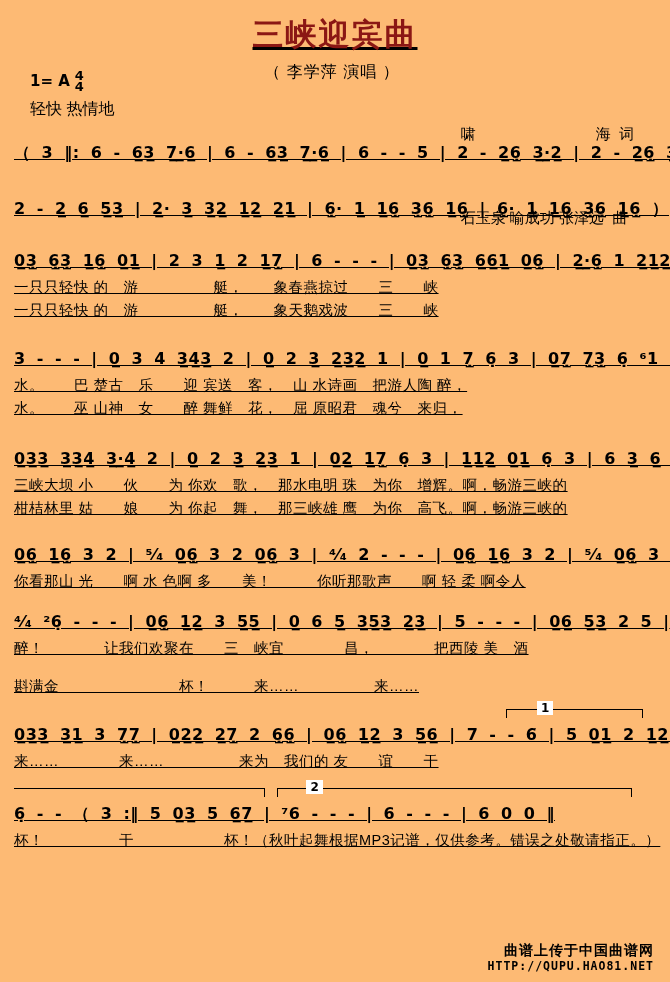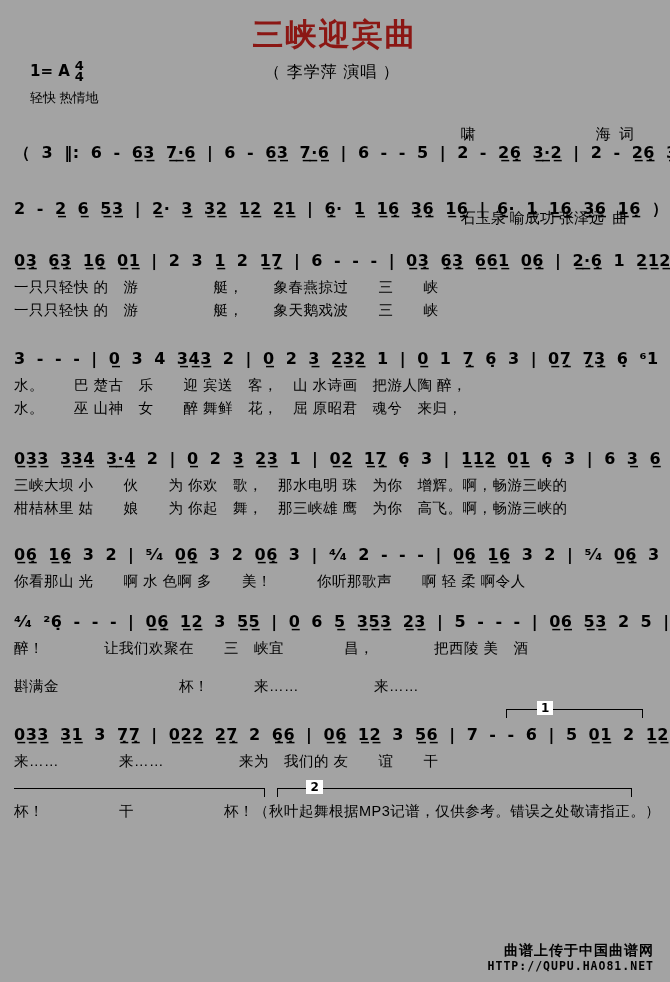--- a/index.html
+++ b/index.html
@@ -1,41 +1,42 @@
 <!DOCTYPE html>
 <html><head>
 <meta charset="utf-8">
 <style>
   html,body{margin:0;padding:0;background:#e8e8e8;}
   .page{
     position:relative;
     width:670px;height:982px;
     margin:0 auto;
-    background:#a3a3a3;
+    background:#fdba74;
     color:#000;
     font-family:"Liberation Sans",sans-serif;
     overflow:hidden;
     box-sizing:border-box;
+    text-decoration:underline;
   }
   
   .header{position:relative;height:122px;}
   .title{
     margin:0;text-align:center;
     padding-top:14px;
     font-size:31px;font-weight:bold;
     letter-spacing:2px;
   }
   .subtitle{
     position:absolute;left:0;right:6px;top:62px;
     text-align:center;font-size:16px;letter-spacing:1px;
   }
-  .keysig-block{position:absolute;left:30px;top:60px;font-size:15px;font-weight:bold;font-family:"DejaVu Sans",sans-serif;}
+  .keysig-block{position:absolute;left:30px;top:70px;font-size:15px;font-weight:bold;font-family:"DejaVu Sans",sans-serif;}
   .keysig{display:flex;align-items:center;gap:5px;}
   .frac{display:inline-flex;flex-direction:column;line-height:11px;font-size:13px;text-align:center;}
-  .tempo{font-weight:normal;font-size:13px;margin-top:7px;font-family:"Liberation Sans",sans-serif;}
+  .tempo{font-weight:normal;font-size:16px;margin-top:7px;font-family:"Liberation Sans",sans-serif;}
   .credits{position:absolute;right:36px;top:64px;text-align:left;font-size:15px;line-height:28px;white-space:pre;}
   
   .score{padding:18px 14px 0 14px;}
   .system{position:relative;}
   .notes{
     font-family:"DejaVu Sans",sans-serif;
     font-weight:bold;
     font-size:16px;line-height:26px;
     white-space:pre;
     word-spacing:5px;letter-spacing:0.5px;
@@ -155,20 +156,21 @@
       </div>
       <div class="notes">0̲3̲3̲ 3̲1̲ 3 7̲̣7̲̣ | 0̲2̲2̲ 2̲7̲̣ 2 6̲̣6̲̣ | 0̲6̲̣ 1̲2̲ 3 5̲6̲ | 7 - - 6̃ | 5 0̲1̲ 2 1̲2̲1̲ |</div>
       <div class="lyric">来……　　　　来……　　　　　来为　我们的 友　　谊　　干</div>
     </div>
 
     <div class="system s10">
       <div class="volta open-left" style="left:0;width:39%;"></div>
       <div class="volta" style="left:41%;width:55%;">
         <span class="vlabel" style="left:8%;">2</span>
       </div>
+      <div class="notes">6̣ - - （ 3 :‖ 5 0̲3̲ 5 6̲7̲ | ⁷6 - - - | 6 - - - | 6 0 0 ‖</div>
       <div class="lyric">杯！　　　　　干　　　　　　杯！（秋叶起舞根据MP3记谱，仅供参考。错误之处敬请指正。）</div>
     </div>
 
   </div>
 
   <div class="footer">
     <div class="site">曲谱上传于中国曲谱网</div>
     <div class="url">HTTP://QUPU.HAO81.NET</div>
   </div>
 

